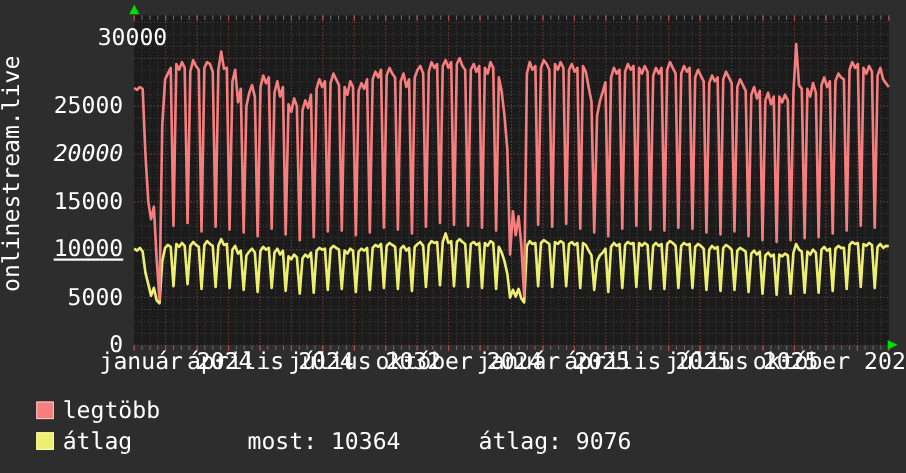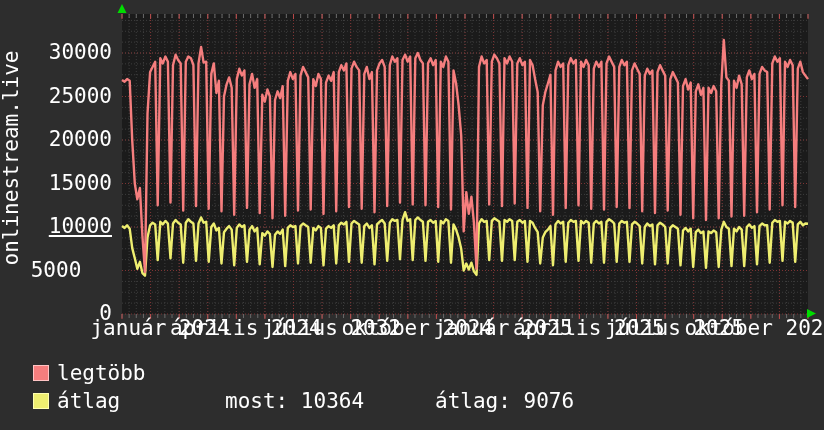--- a/index.html
+++ b/index.html
@@ -429,26 +429,26 @@
       <polyline points="122.0,226.1 124.6,227.9 127.1,225.3 129.7,228.7 132.2,247.9 134.8,258.3 137.3,268.8 139.9,261.8 142.4,273.1 145.0,275.7 147.5,237.4 150.1,225.3 152.6,222.7 155.2,224.4 157.7,260.1 160.3,221.8 162.8,224.4 165.4,220.9 167.9,223.5 170.5,258.3 173.0,223.5 175.6,220.0 178.1,222.7 180.7,224.4 183.2,262.7 185.8,222.7 188.3,219.2 190.9,221.8 193.4,223.5 196.0,260.9 198.5,223.5 201.1,217.4 203.6,222.7 206.2,221.8 208.7,261.8 211.3,227.0 213.8,223.5 216.4,230.5 218.9,227.9 221.5,263.5 224.0,232.2 226.6,228.7 229.1,226.1 231.7,229.6 234.2,265.3 236.8,227.9 239.3,224.4 241.9,227.0 244.4,225.3 247.0,261.8 249.5,229.6 252.1,226.1 254.6,231.4 257.2,227.9 259.7,264.4 262.3,233.1 264.8,235.7 267.4,231.4 269.9,234.0 272.5,267.0 275.0,234.8 277.6,231.4 280.1,234.0 282.7,229.6 285.2,266.1 287.8,227.9 290.3,225.3 292.9,227.0 295.4,226.1 298.0,263.5 300.5,226.1 303.1,223.5 305.6,225.3 308.2,227.0 310.7,262.7 313.3,227.9 315.8,230.5 318.4,226.1 320.9,227.9 323.5,265.3 326.0,228.7 328.6,226.1 331.1,227.9 333.7,225.3 336.2,263.5 338.8,225.3 341.3,222.7 343.9,224.4 346.4,221.8 349.0,261.8 351.5,223.5 354.1,220.9 356.6,222.7 359.2,224.4 361.7,262.7 364.3,226.1 366.8,223.5 369.4,227.9 371.9,225.3 374.5,264.4 377.0,224.4 379.6,221.8 382.1,220.0 384.7,223.5 387.2,260.9 389.8,222.7 392.3,219.2 394.9,220.9 397.4,220.0 400.0,259.2 402.5,220.0 405.1,212.2 407.6,220.9 410.2,219.2 412.7,260.1 415.3,220.0 417.8,217.4 420.4,220.0 422.9,221.8 425.5,260.9 428.0,221.8 430.6,220.0 433.1,222.7 435.7,220.9 438.2,261.8 440.8,220.9 443.3,223.5 445.9,219.2 448.4,220.9 451.0,262.7 453.5,224.4 456.1,229.6 458.6,237.4 461.2,248.8 463.7,270.5 466.3,263.5 468.8,269.6 471.4,262.7 473.9,271.4 476.5,274.9 479.0,223.5 481.6,219.2 484.1,221.8 486.7,220.9 489.2,260.1 491.8,220.9 494.3,218.3 496.9,220.0 499.4,221.8 502.0,260.9 504.5,220.0 507.1,221.8 509.6,219.2 512.2,220.9 514.7,260.1 517.3,221.8 519.8,220.0 522.4,222.7 524.9,220.9 527.5,261.8 530.0,220.9 532.6,222.7 535.1,227.9 537.7,232.2 540.2,263.5 542.8,237.4 545.3,232.2 547.9,229.6 550.4,226.1 553.0,265.3 555.5,224.4 558.1,220.9 560.6,223.5 563.2,221.8 565.7,261.8 568.3,222.7 570.8,220.0 573.4,221.8 575.9,220.9 578.5,260.9 581.0,220.9 583.6,223.5 586.1,220.9 588.7,222.7 591.2,262.7 593.8,223.5 596.3,220.9 598.9,223.5 601.4,221.8 604.0,262.7 606.5,221.8 609.1,219.2 611.6,220.9 614.2,223.5 616.7,261.8 619.3,223.5 621.8,220.9 624.4,222.7 626.9,221.8 629.5,261.8 632.0,224.4 634.6,221.8 637.1,223.5 639.7,226.1 642.2,263.5 644.8,227.0 647.3,223.5 649.9,226.1 652.4,224.4 655.0,264.4 657.5,225.3 660.1,222.7 662.6,224.4 665.2,227.0 667.7,263.5 670.3,227.9 672.8,225.3 675.4,227.0 677.9,228.7 680.5,265.3 683.0,230.5 685.6,227.9 688.1,231.4 690.7,228.7 693.2,267.0 695.8,232.2 698.3,229.6 700.9,233.1 703.4,231.4 706.0,267.9 708.5,231.4 711.1,233.1 713.6,230.5 716.2,232.2 718.7,267.0 721.3,229.6 723.8,221.8 726.4,227.0 728.9,228.7 731.5,266.1 734.0,228.7 736.6,231.4 739.1,227.0 741.7,229.6 744.2,266.1 746.8,227.0 749.3,224.4 751.9,227.9 754.4,226.1 757.0,264.4 759.5,226.1 762.1,223.5 764.6,225.3 767.2,225.3 769.7,262.7 772.3,222.7 774.8,220.0 777.4,221.8 779.9,220.9 782.5,260.9 785.0,221.8 787.6,223.5 790.1,220.9 792.7,222.7 795.2,261.8 797.8,224.4 800.3,221.8 802.9,225.3 805.4,223.5 808.0,223.8" fill="none" stroke="#eeee70" stroke-width="2.4" stroke-linejoin="round" stroke-linecap="butt"></polyline>
       <polyline points="122.0,80.0 124.6,81.7 127.1,79.1 129.7,80.8 132.2,140.0 134.8,183.5 137.3,199.2 139.9,187.9 142.4,235.7 145.0,272.2 147.5,113.9 150.1,72.1 152.6,66.9 155.2,61.7 157.7,205.3 160.3,58.2 162.8,63.4 165.4,56.5 167.9,61.7 170.5,202.6 173.0,65.2 175.6,54.7 178.1,60.0 180.7,63.4 183.2,210.5 185.8,61.7 188.3,56.5 190.9,58.2 193.4,65.2 196.0,206.1 198.5,63.4 201.1,46.9 203.6,62.6 206.2,61.7 208.7,208.7 211.3,73.9 213.8,63.4 216.4,93.0 218.9,80.8 221.5,211.3 224.0,96.5 226.6,84.3 229.1,77.4 231.7,87.8 234.2,214.8 236.8,79.1 239.3,68.7 241.9,75.6 244.4,70.4 247.0,207.9 249.5,84.3 252.1,73.9 254.6,87.8 257.2,79.1 259.7,213.1 262.3,94.8 264.8,101.7 267.4,89.5 269.9,96.5 272.5,218.3 275.0,100.0 277.6,91.3 280.1,98.2 282.7,86.1 285.2,215.7 287.8,80.8 290.3,72.1 292.9,79.1 295.4,73.9 298.0,210.5 300.5,75.6 303.1,66.9 305.6,72.1 308.2,77.4 310.7,209.6 313.3,79.1 315.8,86.1 318.4,73.9 320.9,79.1 323.5,213.9 326.0,82.6 328.6,75.6 331.1,80.8 333.7,72.1 336.2,211.3 338.8,72.1 341.3,65.2 343.9,70.4 346.4,63.4 349.0,207.0 351.5,68.7 354.1,61.7 356.6,66.9 359.2,70.4 361.7,208.7 364.3,73.9 366.8,66.9 369.4,79.1 371.9,72.1 374.5,212.2 377.0,70.4 379.6,63.4 382.1,60.0 384.7,66.9 387.2,206.1 389.8,65.2 392.3,56.5 394.9,61.7 397.4,58.2 400.0,202.6 402.5,60.0 405.1,54.7 407.6,61.7 410.2,56.5 412.7,204.4 415.3,58.2 417.8,53.0 420.4,60.0 422.9,63.4 425.5,205.3 428.0,63.4 430.6,58.2 433.1,65.2 435.7,60.0 438.2,207.0 440.8,61.7 443.3,66.9 445.9,56.5 448.4,61.7 451.0,209.6 453.5,70.4 456.1,83.5 458.6,105.2 461.2,135.7 463.7,231.4 466.3,192.2 468.8,213.9 471.4,196.6 473.9,222.7 476.5,268.8 479.0,66.9 481.6,56.5 484.1,63.4 486.7,60.0 489.2,204.4 491.8,61.7 494.3,54.7 496.9,58.2 499.4,63.4 502.0,206.1 504.5,58.2 507.1,63.4 509.6,56.5 512.2,61.7 514.7,203.5 517.3,63.4 519.8,58.2 522.4,65.2 524.9,61.7 527.5,207.9 530.0,60.0 532.6,65.2 535.1,79.1 537.7,92.2 540.2,211.3 542.8,105.2 545.3,92.2 547.9,83.5 550.4,74.8 553.0,214.8 555.5,70.4 558.1,61.7 560.6,66.9 563.2,63.4 565.7,207.9 568.3,65.2 570.8,58.2 573.4,63.4 575.9,60.0 578.5,205.3 581.0,61.7 583.6,66.9 586.1,60.0 588.7,65.2 591.2,208.7 593.8,68.7 596.3,61.7 598.9,66.9 601.4,61.7 604.0,209.6 606.5,63.4 609.1,56.5 611.6,61.7 614.2,66.9 616.7,207.0 619.3,66.9 621.8,60.0 624.4,65.2 626.9,61.7 629.5,207.9 632.0,70.4 634.6,63.4 637.1,68.7 639.7,73.9 642.2,211.3 644.8,75.6 647.3,68.7 649.9,73.9 652.4,70.4 655.0,213.1 657.5,72.1 660.1,65.2 662.6,70.4 665.2,75.6 667.7,210.5 670.3,79.1 672.8,72.1 675.4,77.4 677.9,82.6 680.5,214.8 683.0,86.1 685.6,79.1 688.1,89.5 690.7,82.6 693.2,218.3 695.8,91.3 698.3,84.3 700.9,94.8 703.4,87.8 706.0,220.0 708.5,87.8 711.1,93.0 713.6,86.1 716.2,91.3 718.7,218.3 721.3,84.3 723.8,40.0 726.4,77.4 728.9,80.8 731.5,216.6 734.0,80.8 736.6,87.8 739.1,75.6 741.7,84.3 744.2,215.7 746.8,77.4 749.3,70.4 751.9,79.1 754.4,73.9 757.0,212.2 759.5,73.9 762.1,66.9 764.6,70.4 767.2,72.1 769.7,209.6 772.3,63.4 774.8,56.5 777.4,61.7 779.9,58.2 782.5,205.3 785.0,61.7 787.6,66.9 790.1,60.0 792.7,65.2 795.2,207.0 797.8,68.7 800.3,61.7 802.9,72.1 805.4,75.6 808.0,79.1" fill="none" stroke="#f57e7e" stroke-width="2.4" stroke-linejoin="round" stroke-linecap="butt"></polyline>
       <polygon points="117.5,13 126.5,13 122,4" fill="#00dd00"></polygon>
       <polygon points="807,309 807,318 816,313.5" fill="#00dd00"></polygon>
     </svg>
 
   <div class="vtitle">onlinestream.live</div>
 
   <div id="y-labels">
       <div class="ylabel" style="top: 303px;">0</div>
-      <div class="ylabel" style="top: 259.5px; text-align: center;">5000</div>
+      <div class="ylabel" style="top: 259.5px;">5000</div>
       <div class="ylabel" style="top: 216px; text-decoration: underline;">10000</div>
       <div class="ylabel" style="top: 172.5px;">15000</div>
-      <div class="ylabel" style="top: 129px;">20000</div>
+      <div class="ylabel" style="top: 129px; font-style: italic;">20000</div>
       <div class="ylabel" style="top: 85.5px;">25000</div>
-      <div class="ylabel" style="top: 42px;">30000</div>
+      <div class="ylabel" style="top: 24px; padding-left: 40px;">30000</div>
     </div>
   <div id="x-labels">
       <div class="xlabel" style="left: 160px;">január 2024</div>
       <div class="xlabel" style="left: 245.75px; text-align: center;">április 2024</div>
       <div class="xlabel" style="left: 331.5px;">július 2032</div>
       <div class="xlabel" style="left: 417.25px;">október 2024</div>
       <div class="xlabel" style="left: 503px;">január 2025</div>
       <div class="xlabel" style="left: 588.75px;">április 2025</div>
       <div class="xlabel" style="left: 674.5px;">július 2025</div>
       <div class="xlabel" style="left: 760.25px;">október 2025</div>

